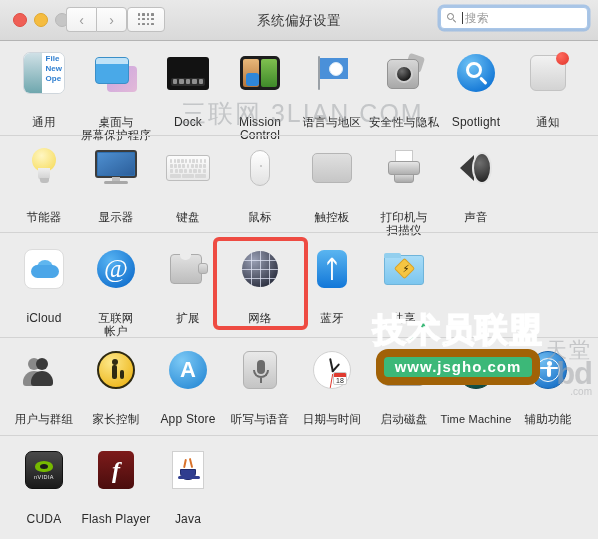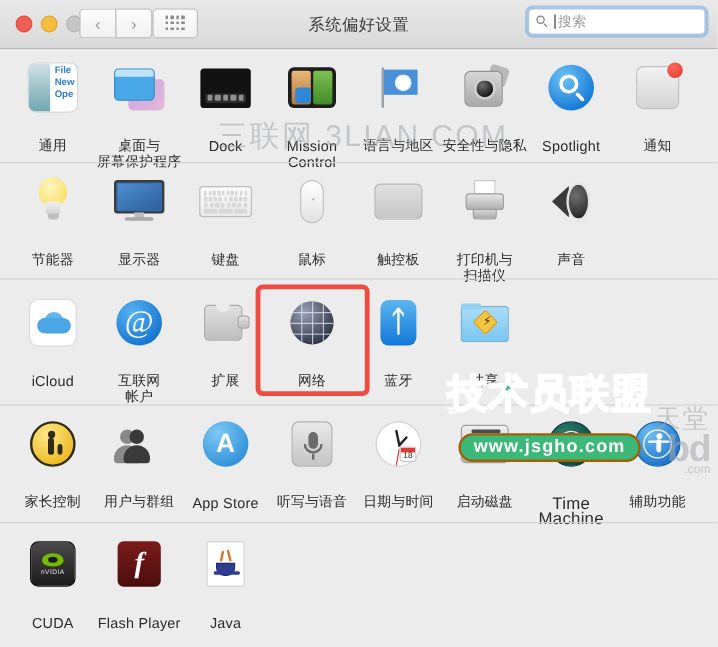--- a/index.html
+++ b/index.html
@@ -267,22 +267,22 @@
   .wm-green{
     position:absolute;right:55px;bottom:16px;pointer-events:none;text-align:center;
   }
   .wm-green .big{
     font-size:33px;font-weight:bold;color:#3cb878;letter-spacing:1px;
     display:block;line-height:1;
     -webkit-text-stroke:1.5px #fff;
     text-shadow:0 0 2px #fff;
   }
   .wm-green .url{
-    display:inline-block;margin-top:17px;
-    background:#3cb878;color:#fff;border:2px solid #a16207;border-radius:12px;
+    display:inline-block;margin-top:3px;
+    background:#3cb878;color:#fff;border:8px solid #a16207;border-radius:12px;
     font-size:15px;font-weight:bold;padding:1px 11px 2px;letter-spacing:1px;
   }
 </style>
 </head>
 <body>
 
 <div id="app">
 
   <div class="titlebar">
     <div class="lights">
@@ -588,42 +588,42 @@
           </div>
           <div class="cap">共享</div>
         </div>
       </div>
     </div>
 
     <div class="section" style="height:98px;">
       <div class="row">
         <div class="cell">
           <div class="iconbox">
+            <div class="ico-users">
+              <div class="p back2">
+                  <div class="h" style="margin-left:5px;"></div>
+                  <div class="b"></div>
+                </div>
+              <div class="p front2">
+                  <div class="h" style="margin-left:5px;"></div>
+                  <div class="b"></div>
+                </div>
+            </div>
+          </div>
+          <div class="cap">用户与群组</div>
+        </div>
+        <div class="cell">
+          <div class="iconbox">
             <div class="ico-parent">
                 <div class="fig"></div>
                 <div class="fig2"></div>
                 <div class="kid"></div>
               </div>
           </div>
           <div class="cap">家长控制</div>
-        </div>
-        <div class="cell">
-          <div class="iconbox">
-            <div class="ico-users">
-              <div class="p back2">
-                  <div class="h" style="margin-left:5px;"></div>
-                  <div class="b"></div>
-                </div>
-              <div class="p front2">
-                  <div class="h" style="margin-left:5px;"></div>
-                  <div class="b"></div>
-                </div>
-            </div>
-          </div>
-          <div class="cap">用户与群组</div>
         </div>
         <div class="cell">
           <div class="iconbox">
             <div class="ico-appstore">
                 <span class="a">A</span>
               </div>
           </div>
           <div class="cap lat">App Store</div>
         </div>
         <div class="cell">
@@ -660,21 +660,21 @@
           <div class="cap">启动磁盘</div>
         </div>
         <div class="cell">
           <div class="iconbox">
             <div class="ico-tm">
                 <div class="dial"></div>
                 <div class="h1"></div>
                 <div class="h2"></div>
               </div>
           </div>
-          <div class="cap lat" style="font-size:14px;">Time Machine</div>
+          <div class="cap lat" style="font-size:11px;">Time Machine</div>
         </div>
         <div class="cell">
           <div class="iconbox">
             <div class="ico-access">
                 <div class="ring2"></div>
                 <div class="hd"></div>
                 <div class="ar"></div>
                 <div class="bd"></div>
               </div>
           </div>

